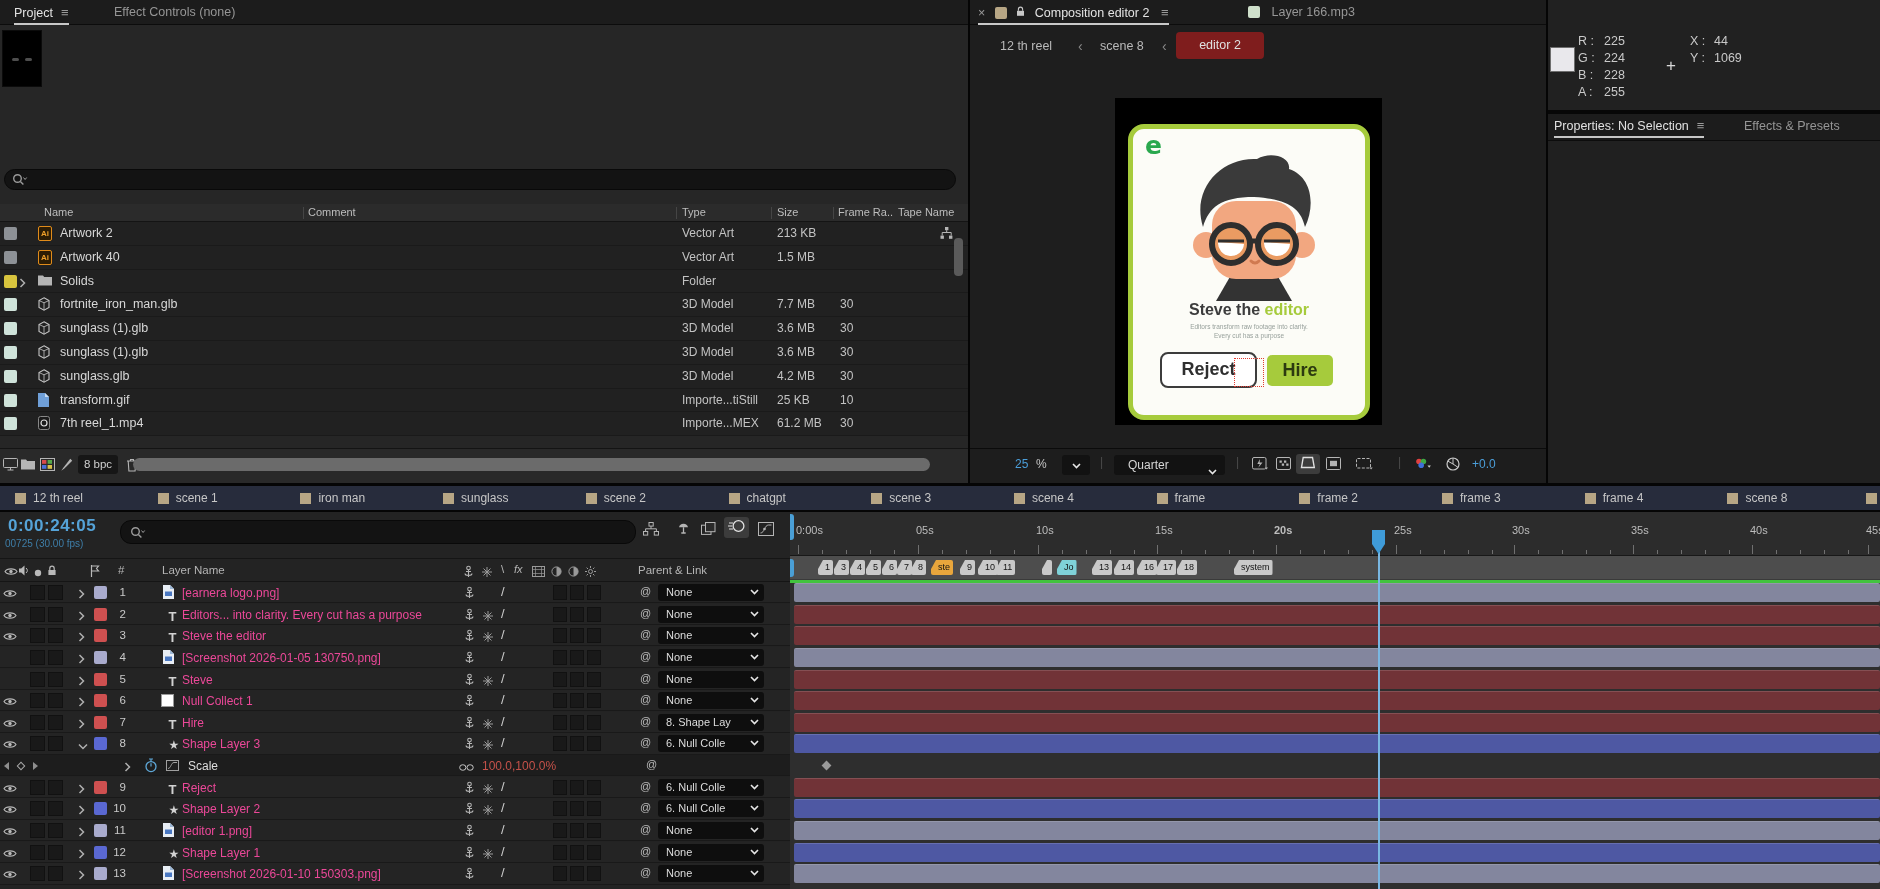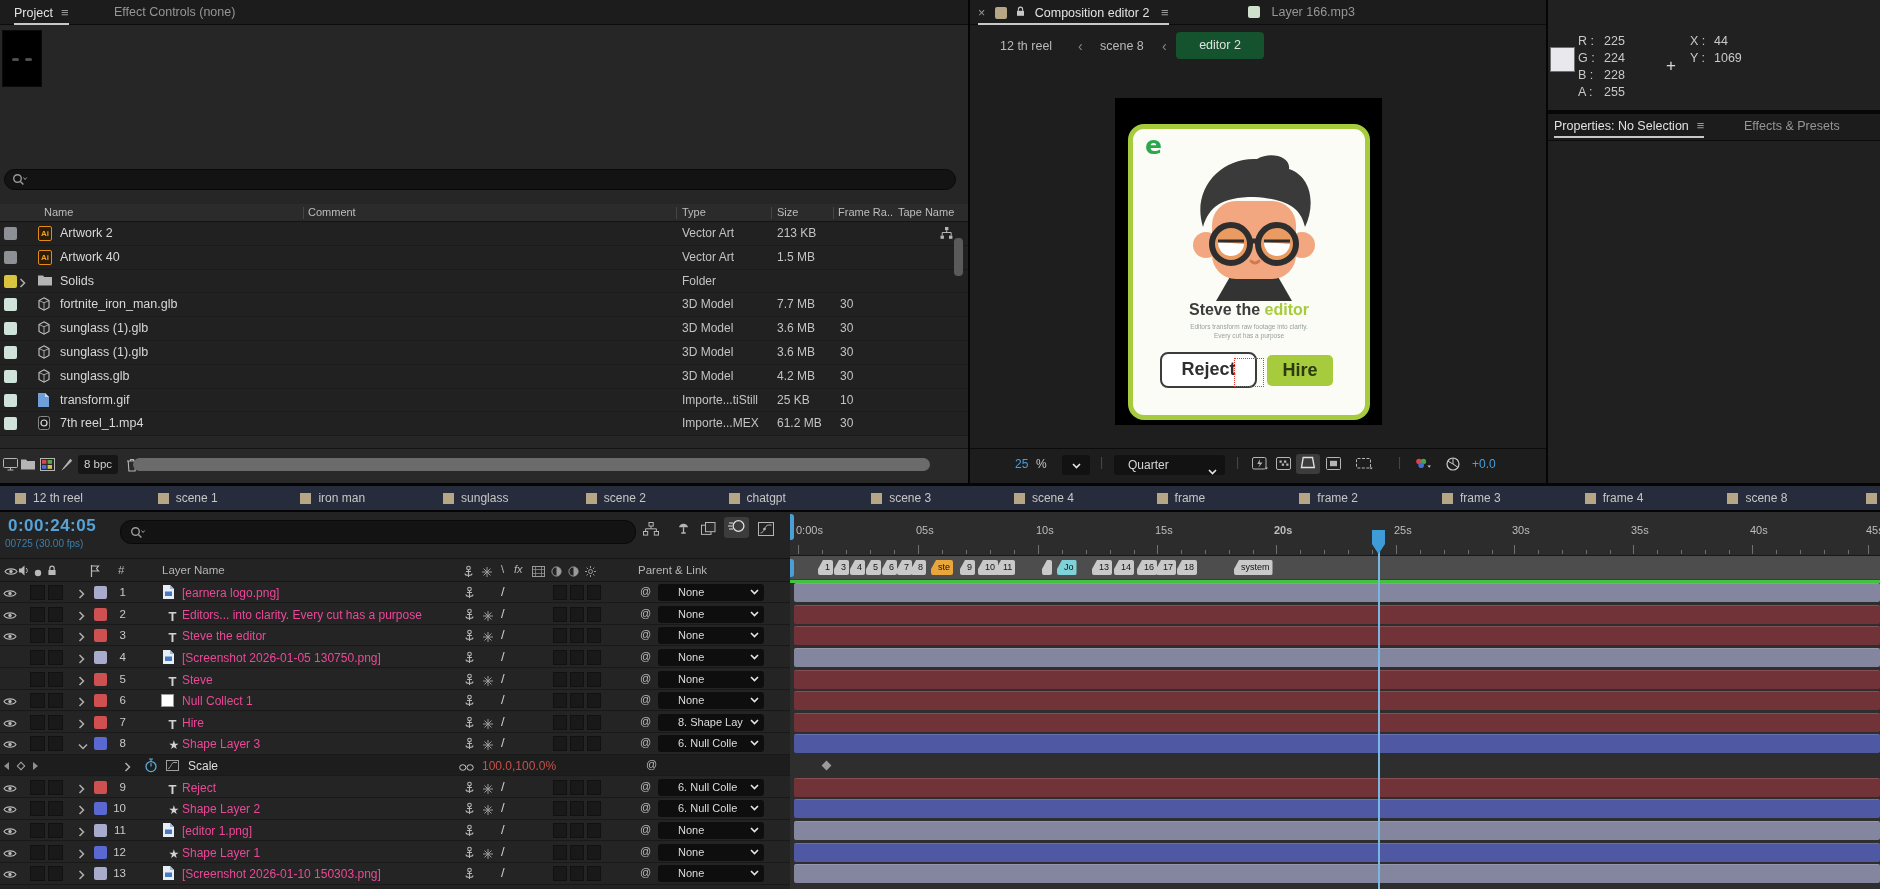--- a/index.html
+++ b/index.html
@@ -40,21 +40,21 @@
 .pfoot .ic{position:absolute;top:9px}
 .bpc{position:absolute;left:78px;top:6px;width:40px;height:19px;background:#161616;border-radius:3px;color:#cfcfcf;text-align:center;line-height:19px;font-size:11.5px}
 .hscroll{position:absolute;left:133px;top:9px;width:797px;height:13px;background:#6b6b6b;border-radius:7px}
 .vscroll{position:absolute;left:954px;top:238px;width:9px;height:38px;background:#5a5a5a;border-radius:4px}
 
 .comp{left:970px;top:0;width:576px;height:483px;background:#1e1e1e}
 .chip{display:inline-block;width:12px;height:12px;border-radius:2px;vertical-align:-2px}
 .crumbs{position:absolute;left:0;top:26px;width:576px;height:41px;background:#1e1e1e;font-size:12.5px;color:#b9b9b9}
 .crumbs .bc{position:absolute;top:13px}
 .crumbs .sep{position:absolute;top:12px;color:#8a8a8a;font-size:14px}
-.bc-box{position:absolute;left:206px;top:6px;width:88px;height:27px;background:#14532d;border-radius:4px;text-align:center;line-height:27px;color:#e0e0e0}
+.bc-box{position:absolute;left:206px;top:6px;width:88px;height:27px;background:#7f1d1d;border-radius:4px;text-align:center;line-height:27px;color:#e0e0e0}
 .viewer{position:absolute;left:0;top:67px;width:576px;height:381px;background:#1e1e1e}
 .compblack{position:absolute;left:145px;top:31px;width:267px;height:327px;background:#000}
 .card{position:absolute;left:13px;top:26px;width:242px;height:296px;background:#fcfcf7;border:5px solid #a6cb3c;border-radius:16px}
 .clogo{position:absolute;left:12px;top:2px;font-size:25px;font-weight:bold;color:#2aa84e;font-family:"DejaVu Sans",sans-serif}
 .cname{position:absolute;left:0;top:172px;width:100%;text-align:center;font-size:16px;font-weight:bold;color:#3c3c3c}
 .cname .gr{color:#a6cb3c}
 .tag{position:absolute;left:0;width:100%;text-align:center;font-size:6.5px;color:#98a19c}
 .rejbtn{position:absolute;left:27px;top:223px;width:97px;height:36px;background:#fff;border:2.5px solid #3c3c3c;border-radius:8px;text-align:center;line-height:31px;font-size:18px;font-weight:bold;color:#2f2f2f}
 .hirebtn{position:absolute;left:134px;top:226px;width:66px;height:31px;background:#a6cb3c;border-radius:5px;text-align:center;line-height:31px;font-size:18px;font-weight:bold;color:#2c3a10}
 .seldot{position:absolute;left:101px;top:229px;width:30px;height:29px;border:1.6px dotted #e23b30}
@@ -98,21 +98,21 @@
 .lchip{left:94px;top:4px;width:13px;height:13px;border-radius:2px}
 .lnum{left:104px;top:4px;width:22px;text-align:right;font-size:11.5px;color:#c9c9c9}
 .licon{left:160px;top:3px;width:17px;text-align:center}
 .icT{font-weight:bold;font-size:13px;color:#d2d2d2;top:2px!important}
 .icStar{font-size:12px;color:#d2d2d2;top:2px!important}
 .icSolid{top:4px!important;left:161px!important;width:13px;height:13px;background:#fff;border:1px solid #999}
 .lname{left:182px;top:4px;font-size:12px;color:#ec4899}
 .swa{left:464px;top:4px}.swsun{left:483px;top:6px}
 .swsl{left:501px;top:2px;font-size:13px;color:#cfcfcf}
 .pick{left:640px;top:3px;font-size:11px;color:#b9b9b9}
-.ddl{left:658px;top:2px;width:106px;height:17px;background:#0e0e0e;border-radius:3px;color:#dcdcdc;font-size:11px;line-height:17px;padding-left:20px}
+.ddl{left:658px;top:2px;width:106px;height:17px;background:#0e0e0e;border-radius:3px;color:#dcdcdc;font-size:11px;line-height:17px;padding-left:8px}
 .ddl svg{position:absolute;right:5px;top:5px}
 .knav{left:3px;top:6px;display:flex;gap:6px;align-items:center}
 .pstop{left:144px;top:3px}.pgraph{left:166px;top:5px}
 .pname{left:188px;top:4px;font-size:12px;color:#dedede}
 .pchain{left:459px;top:6px}
 .pval{left:482px;top:4px;font-size:12px;color:#c5524a}
 
 .tl-graph{position:absolute;left:790px;top:0;width:1090px;height:377px;background:#2e2e2e;overflow:hidden}
 .ruler{position:absolute;left:0;top:0;width:1090px;height:44px;background:#2c2c2c;border-bottom:1px solid #181818}
 .rlab{position:absolute;top:12px;font-size:11px;color:#bdbdbd}

